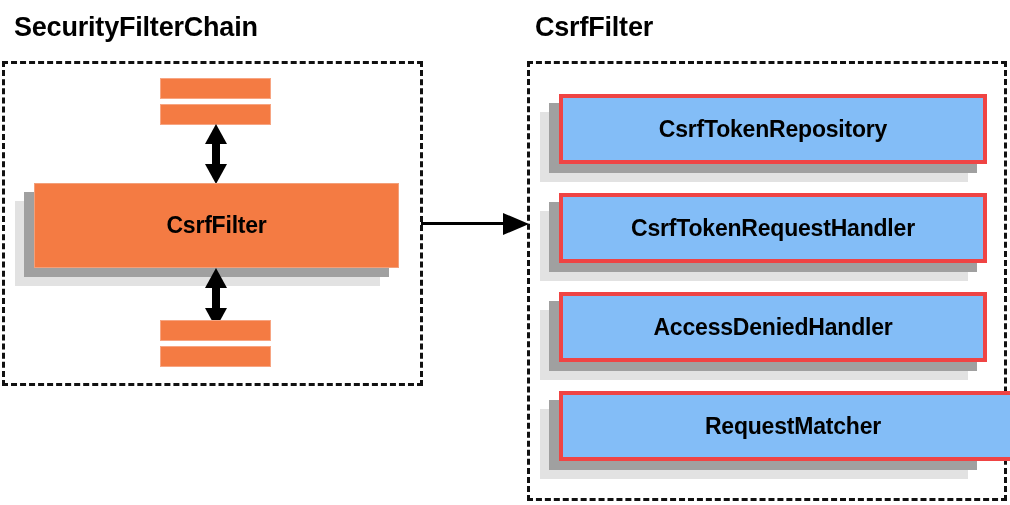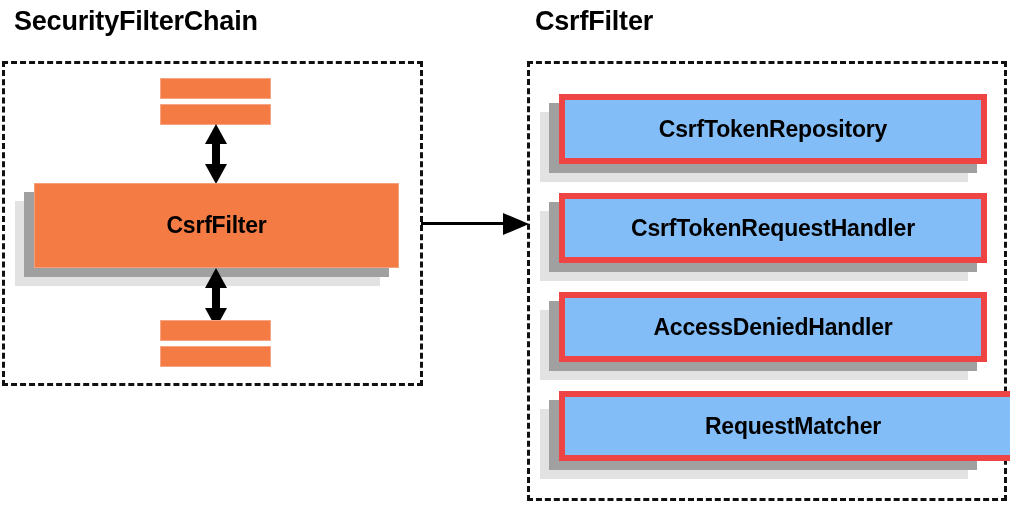--- a/index.html
+++ b/index.html
@@ -20,20 +20,21 @@
 
   
   .panel-title {
     position: absolute;
     font-size: 27px;
     font-weight: bold;
     color: #000000;
     letter-spacing: -0.2px;
     white-space: nowrap;
     line-height: 1;
+    margin-top: 6px;
   }
   #title-left  { left: 14px;  top: 8px; }
   #title-right { left: 535px; top: 8px; }
 
   
   .dashed-box {
     position: absolute;
     border: 3px dashed #111111;
     background: transparent;
     box-sizing: border-box;
@@ -72,21 +73,21 @@
     font-size: 23px;
     font-weight: bold;
     color: #000000;
     white-space: nowrap;
     letter-spacing: -0.2px;
   }
 
   
   .stack.blue .face {
     background: #83bdf7;
-    border: 6px solid #ef4444;
+    border: 4px solid #ef4444;
   }
 
   
   .stack.orange .face {
     background: #f47b43;
     border: 1px solid #f3a07a;
   }
 
   
   .bar {

